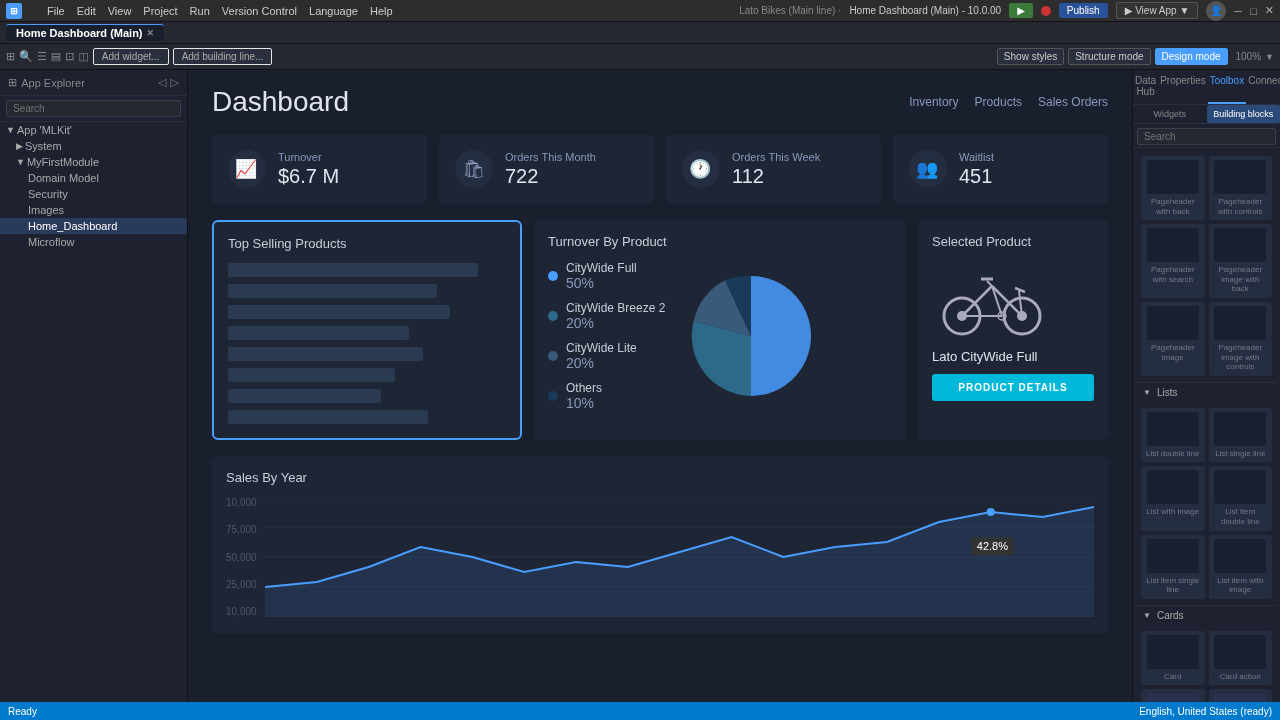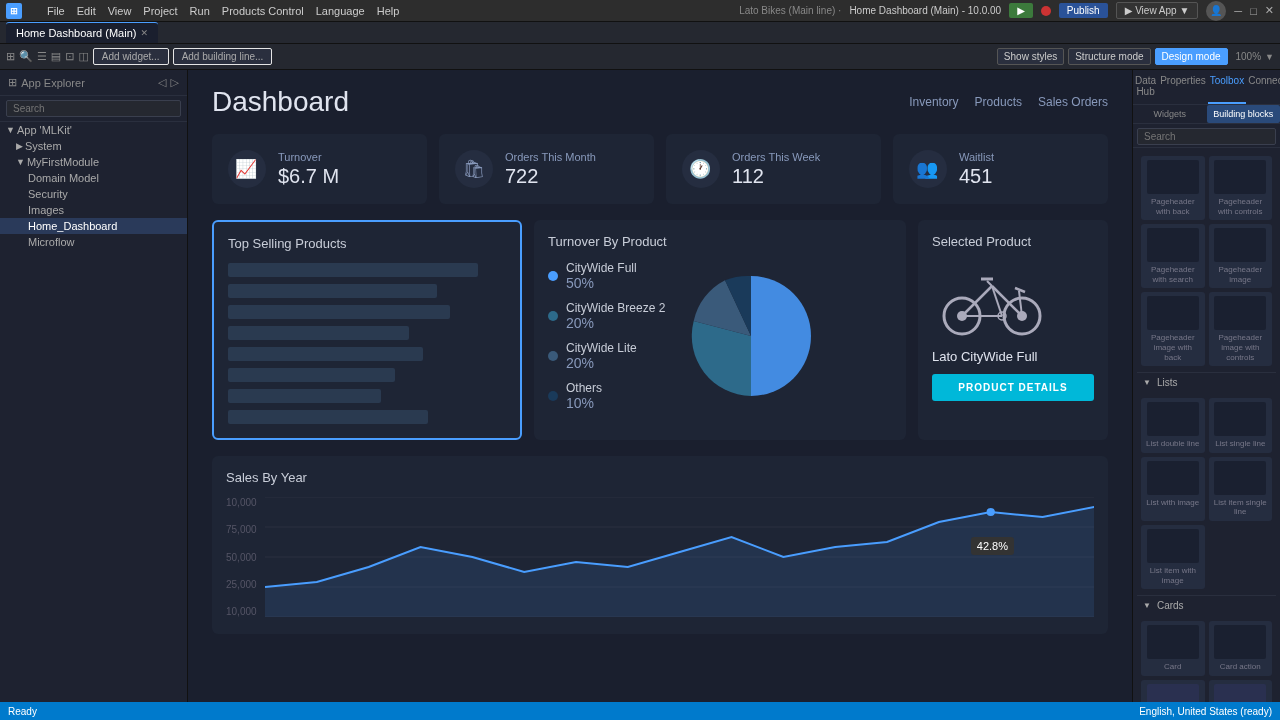--- a/index.html
+++ b/index.html
@@ -9,21 +9,21 @@
     .top-bar { height: 22px; background: #2d2d2d; display: flex; align-items: center; padding: 0 6px; gap: 8px; border-bottom: 1px solid #111; }
     .top-bar-logo { width: 16px; height: 16px; background: #4a9eff; border-radius: 2px; display: flex; align-items: center; justify-content: center; font-size: 9px; color: white; font-weight: bold; }
     .top-bar-menus { display: flex; gap: 12px; font-size: 11px; color: #ccc; padding-left: 17px; }
     .top-bar-menus span { cursor: pointer; }
     .top-bar-right { margin-left: auto; display: flex; align-items: center; gap: 8px; font-size: 11px; }
     .run-btn { background: #3c7a3c; color: white; border: none; padding: 2px 8px; border-radius: 2px; font-size: 10px; cursor: pointer; }
     .publish-btn { background: #2a5298; color: white; border: none; padding: 2px 8px; border-radius: 2px; font-size: 10px; cursor: pointer; }
     .view-app-btn { background: #333; color: #ccc; border: 1px solid #555; padding: 2px 8px; border-radius: 2px; font-size: 10px; cursor: pointer; }
 
     
-    .second-bar { height: 22px; background: #252830; display: flex; padding: 0 6px; gap: 6px; border-bottom: 1px solid #111; }
+    .second-bar { height: 22px; background: #252830; display: flex; align-items: center; padding: 0 6px; gap: 6px; border-bottom: 1px solid #111; font-weight: bold; }
     .tab { background: #1e2230; border-radius: 3px 3px 0 0; padding: 2px 10px; font-size: 11px; color: #aaa; display: flex; align-items: center; gap: 4px; border-top: 1px solid #4a9eff; }
     .tab.active { color: #fff; background: #1a1f2e; }
 
     
     .third-bar { height: 26px; background: #252830; display: flex; align-items: center; padding: 0 6px; gap: 4px; border-bottom: 1px solid #111; }
     .third-bar-btn { background: #2a2f3e; border: 1px solid #e5e5e5; color: #aaa; padding: 2px 8px; border-radius: 2px; font-size: 10px; cursor: pointer; }
     .show-styles { background: #2a2f3e; border: 1px solid #555; color: #ccc; padding: 2px 6px; border-radius: 2px; font-size: 10px; cursor: pointer; margin-left: auto; }
     .structure-mode { background: #2a2f3e; border: 1px solid #555; color: #ccc; padding: 2px 6px; border-radius: 2px; font-size: 10px; cursor: pointer; }
     .design-mode { background: #4a9eff; border: 1px solid #4a9eff; color: white; padding: 2px 6px; border-radius: 2px; font-size: 10px; cursor: pointer; }
 
@@ -109,21 +109,21 @@
 <body>
 
 <div class="top-bar">
   <div class="top-bar-logo">⊞</div>
   <div class="top-bar-menus">
     <span>File</span>
     <span>Edit</span>
     <span>View</span>
     <span>Project</span>
     <span>Run</span>
-    <span>Products Control</span>
+    <span>Version Control</span>
     <span>Language</span>
     <span>Help</span>
   </div>
   <div class="top-bar-right">
     <span style="color:#888;font-size:10px;">Lato Bikes (Main line) · </span>
     <span style="color:#ccc;font-size:10px;">Home Dashboard (Main) - 10.0.00</span>
     <button class="run-btn">▶</button>
     <div style="width:10px;height:10px;background:#cc3333;border-radius:50%;display:inline-block;"></div>
     <button class="publish-btn">Publish</button>
     <button class="view-app-btn">▶ View App ▼</button>
@@ -392,25 +392,25 @@
         <div class="widget-item">
           <div class="widget-preview" style="background:#1a2030;"></div>
           <div class="widget-label">Pageheader with controls</div>
         </div>
         <div class="widget-item">
           <div class="widget-preview" style="background:#1a2030;"></div>
           <div class="widget-label">Pageheader with search</div>
         </div>
         <div class="widget-item">
           <div class="widget-preview" style="background:#1a2030;"></div>
+          <div class="widget-label">Pageheader image with back</div>
+        </div>
+        <div class="widget-item">
+          <div class="widget-preview" style="background:#1a2030;"></div>
           <div class="widget-label">Pageheader image</div>
-        </div>
-        <div class="widget-item">
-          <div class="widget-preview" style="background:#1a2030;"></div>
-          <div class="widget-label">Pageheader image with back</div>
         </div>
         <div class="widget-item">
           <div class="widget-preview" style="background:#1a2030;"></div>
           <div class="widget-label">Pageheader image with controls</div>
         </div>
       </div>
 
       <div class="section-header">
         <span class="chevron">▼</span>
         <span>Lists</span>
@@ -420,20 +420,24 @@
           <div class="widget-preview"></div>
           <div class="widget-label">List double line</div>
         </div>
         <div class="widget-item">
           <div class="widget-preview"></div>
           <div class="widget-label">List single line</div>
         </div>
         <div class="widget-item">
           <div class="widget-preview"></div>
           <div class="widget-label">List with image</div>
+        </div>
+        <div class="widget-item">
+          <div class="widget-preview"></div>
+          <div class="widget-label">List item double line</div>
         </div>
         <div class="widget-item">
           <div class="widget-preview"></div>
           <div class="widget-label">List item single line</div>
         </div>
         <div class="widget-item">
           <div class="widget-preview"></div>
           <div class="widget-label">List item with image</div>
         </div>
       </div>

